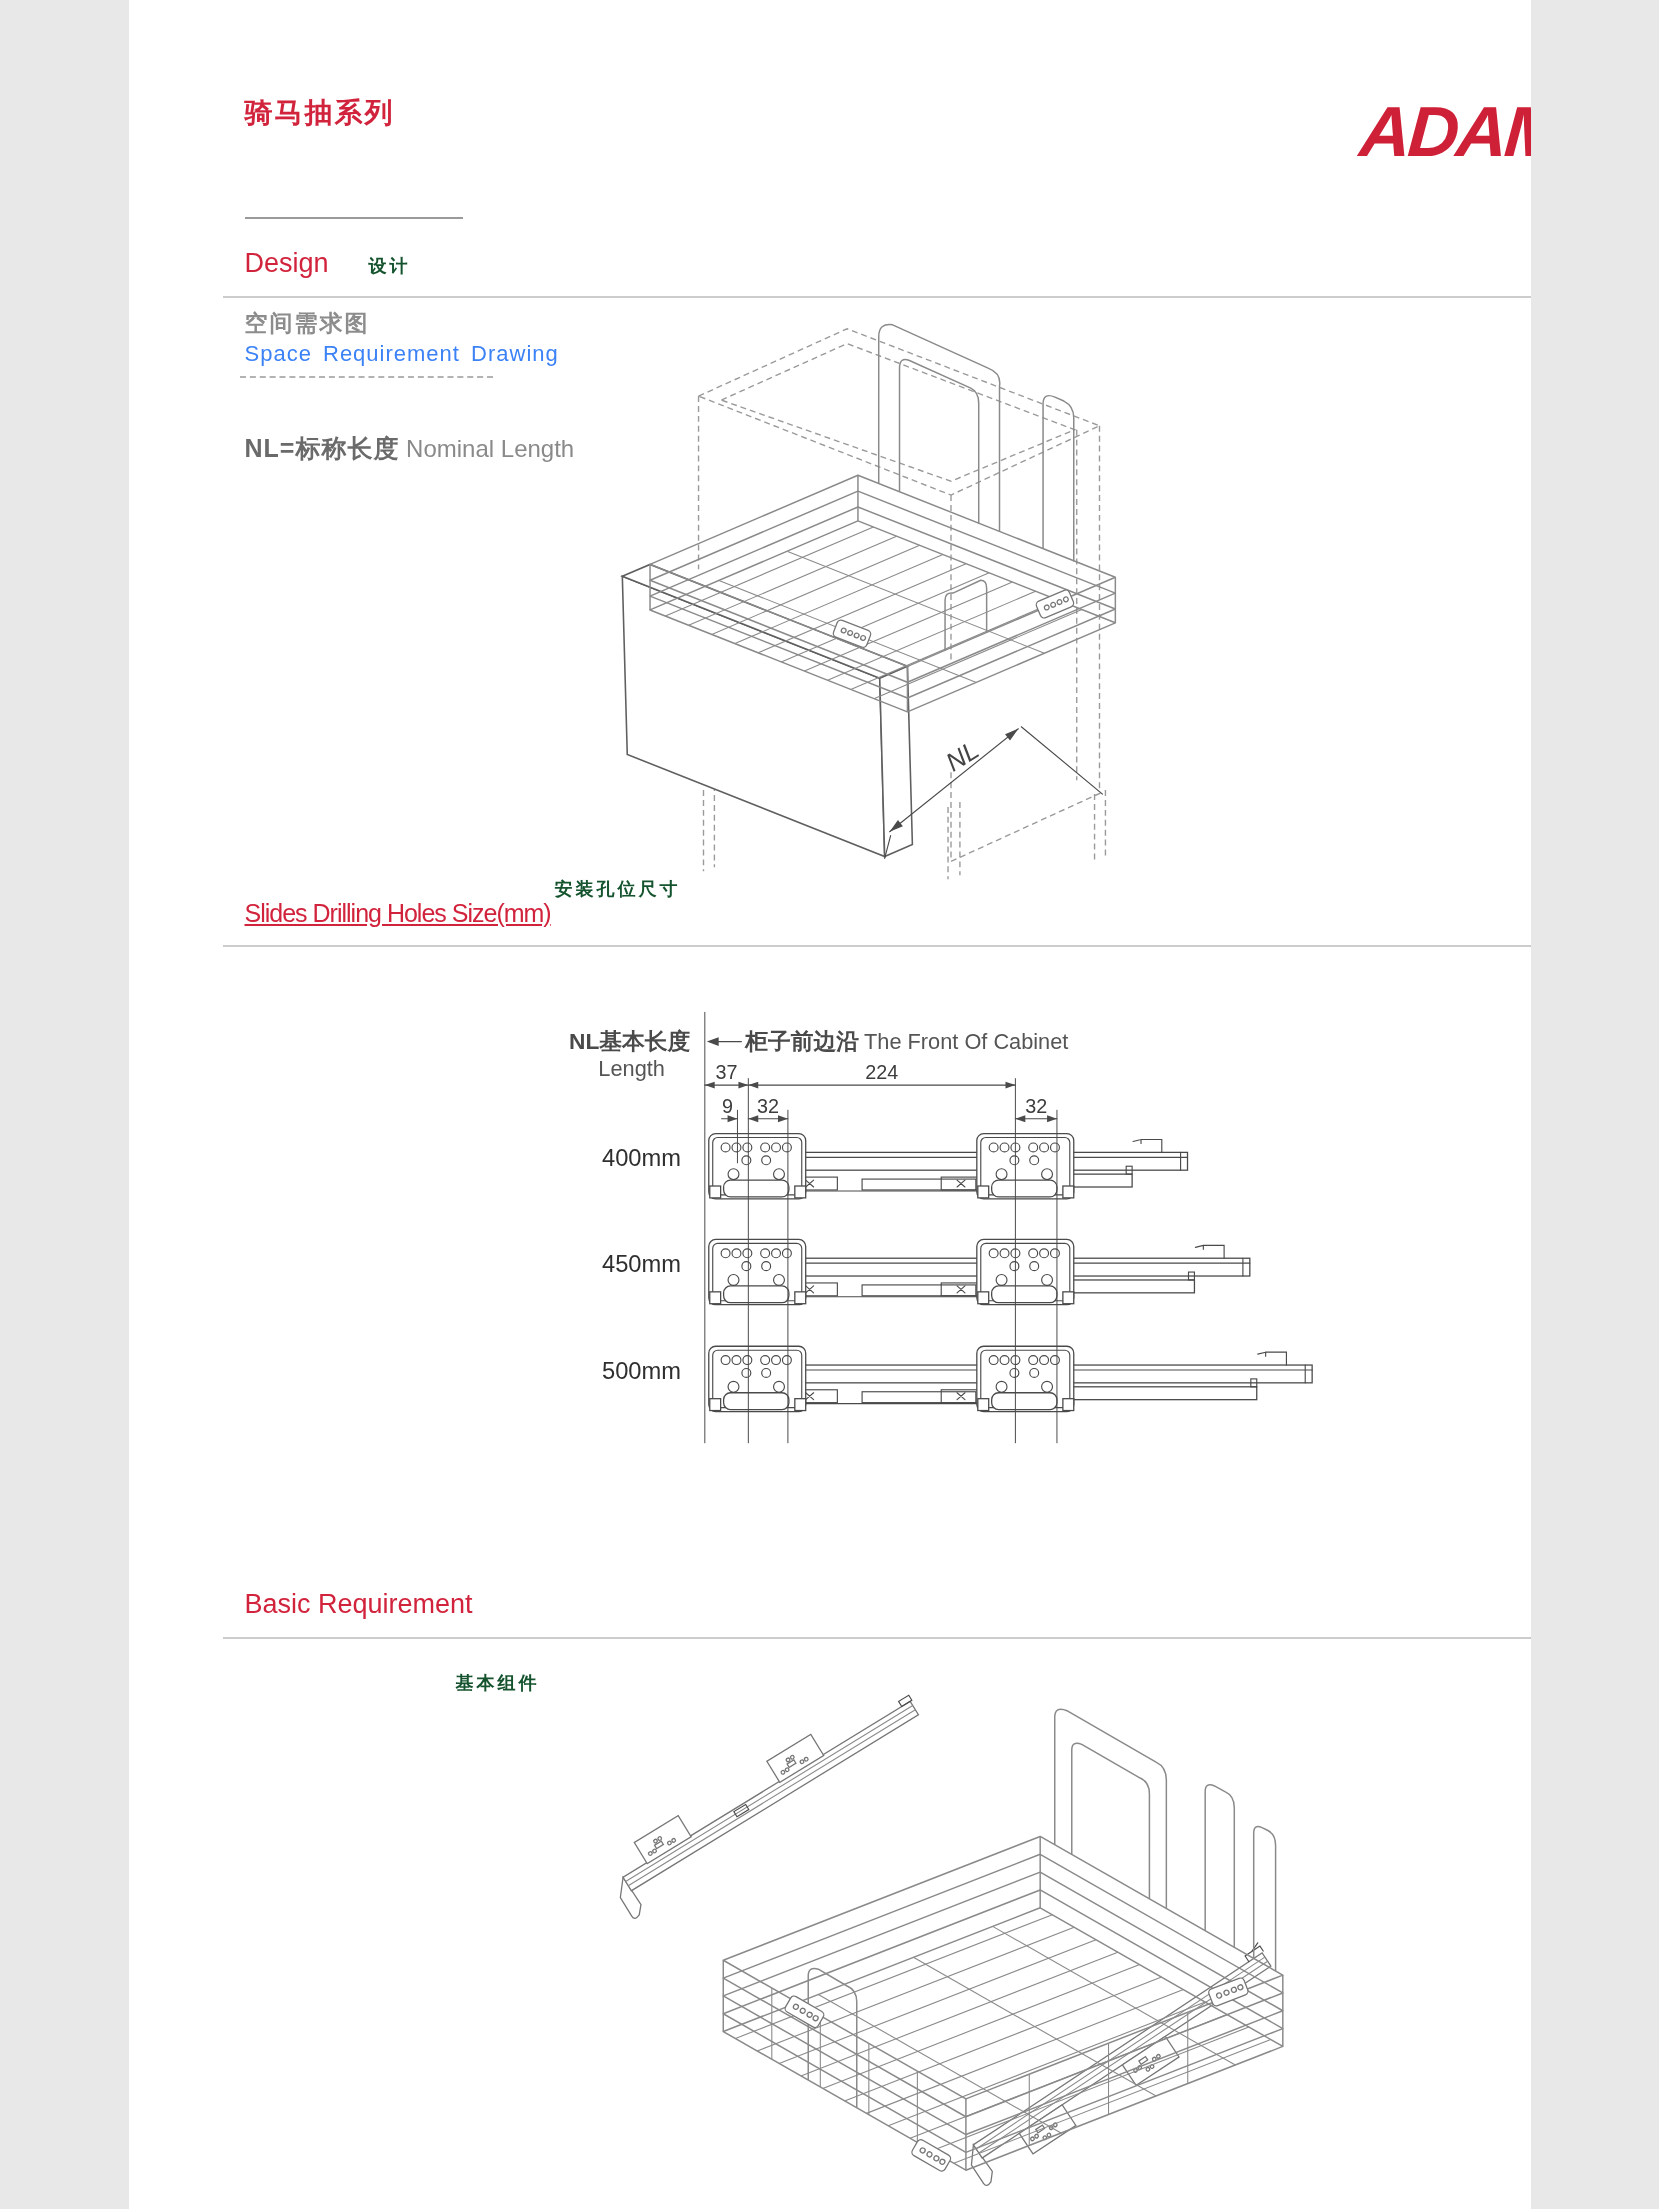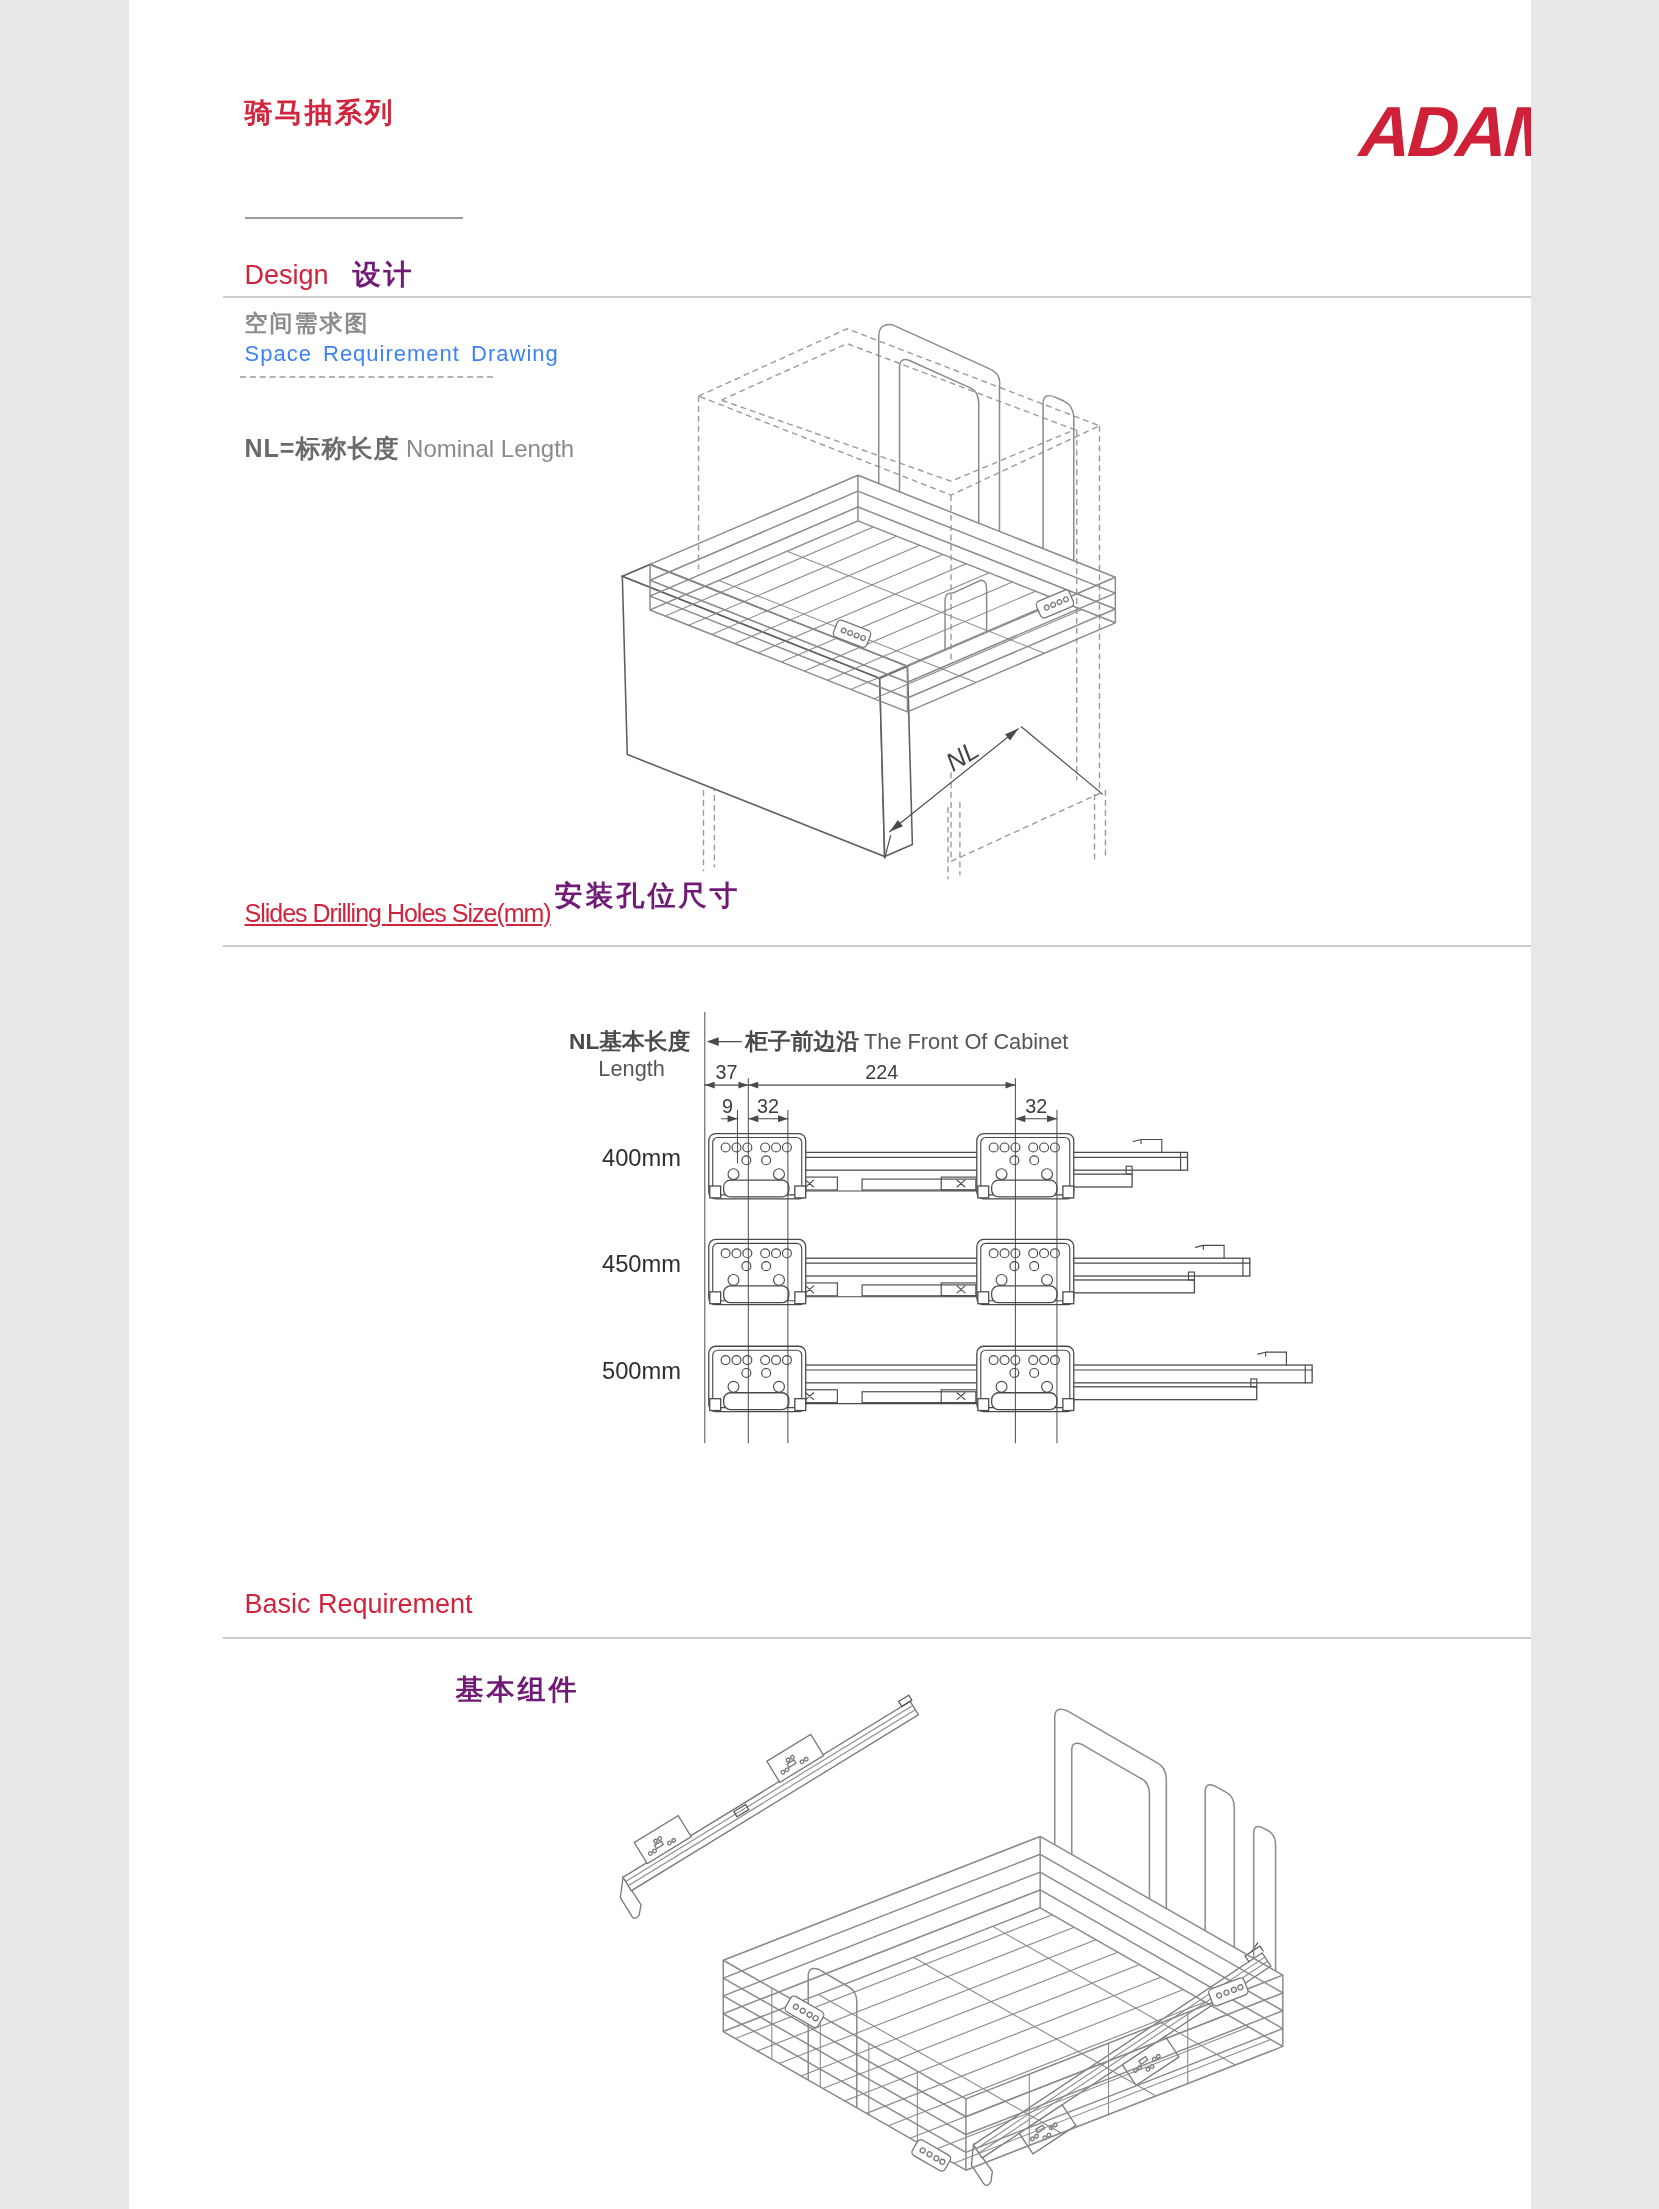--- a/index.html
+++ b/index.html
@@ -8,21 +8,21 @@
   .abs{position:absolute;}
   .zh-title{font-size:28px;font-weight:bold;color:#d2233c;letter-spacing:2px;}
   .en-sub{font-size:31px;color:#8c8c8c;line-height:37px;}
   .hdr-rule{height:2px;background:#9a9a9a;}
   .logo{color:#ce2138;font-weight:bold;font-style:italic;font-size:71px;letter-spacing:-3px;
         transform:skewX(-4deg);white-space:nowrap;}
   .logo sup{font-size:22px;font-style:normal;letter-spacing:0;vertical-align:28px;}
   .sec-title{display:flex;align-items:baseline;white-space:nowrap;}
   .sec-en{color:#d2233c;font-size:27px;}
   .sec-en.cond{font-size:25px;letter-spacing:-1px;text-decoration:underline;}
-  .sec-zh{color:#701a75;font-size:28px;font-weight:bold;letter-spacing:3px;}
+  .sec-zh{color:#14532d;font-size:18px;font-weight:bold;letter-spacing:3px;}
   .rule{height:2px;background:#cccccc;}
   .sub-zh{font-size:23px;font-weight:bold;color:#8c8c8c;letter-spacing:2px;}
   .sub-en{font-size:22px;color:#3b82f6;letter-spacing:1px;word-spacing:4px;}
   .dashed{border-top:2px dashed #b3b3b3;height:0;}
   .nl-note{font-size:24px;color:#8a8a8a;white-space:nowrap;}
   .nl-note b{color:#6a6a6a;font-size:25px;letter-spacing:1px;}
   svg{overflow:visible;}
   svg .ln{stroke:#4a4a4a;stroke-width:1.15;fill:none;stroke-linecap:round;}
   svg .lnw{stroke:#4a4a4a;stroke-width:1.3;fill:#ffffff;}
   svg .fil{fill:#4a4a4a;stroke:none;}
@@ -42,21 +42,21 @@
 <body>
 
 <div id="page">
 
   <div class="abs zh-title" style="left:116px;top:94px;">骑马抽系列</div>
   <div class="abs hdr-rule" style="left:116px;top:217px;width:218px;"></div>
   <div class="abs logo" style="left:1231px;top:91px;">
     <span>ADAMS</span><sup>®</sup>
   </div>
 
-  <div class="abs sec-title" style="left:116px;top:248px;gap:24px;margin-top:8px;">
+  <div class="abs sec-title" style="left:116px;top:248px;gap:40px;">
     <span class="sec-en">Design</span>
     <span class="sec-zh">设计</span>
   </div>
   <div class="abs rule" style="left:94px;top:296px;width:1471px;"></div>
 
   <div class="abs sub-zh" style="left:116px;top:308px;font-family:Liberation Serif, serif;">空间需求图</div>
   <div class="abs sub-en" style="left:116px;top:341px;">Space  Requirement Drawing</div>
   <div class="abs dashed" style="left:111px;top:376px;width:253px;"></div>
 
   <div class="abs nl-note" style="left:116px;top:432px;">

